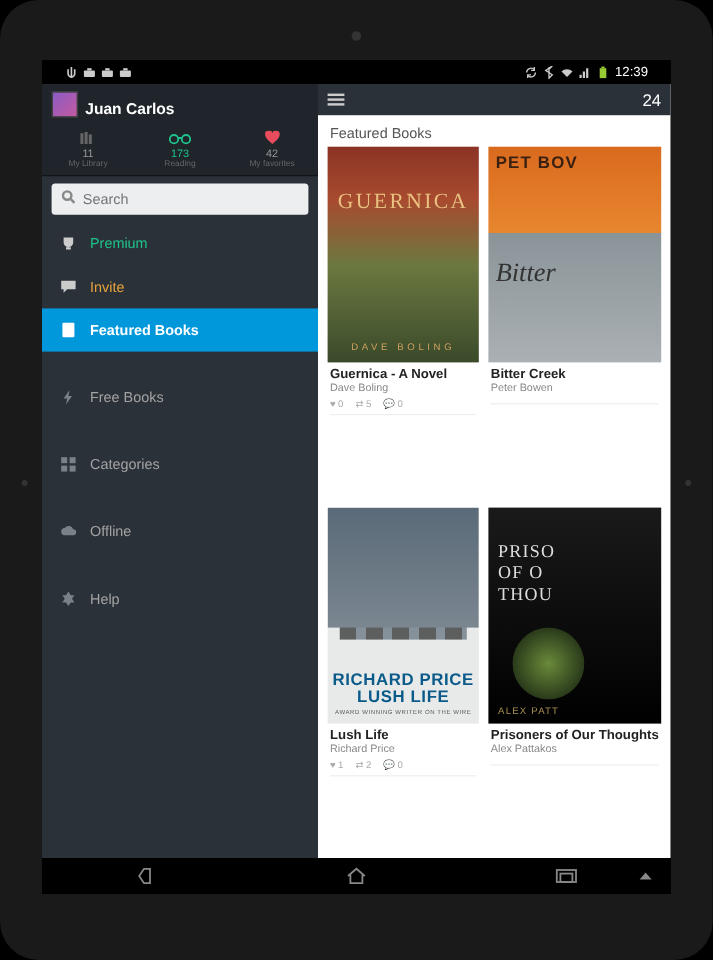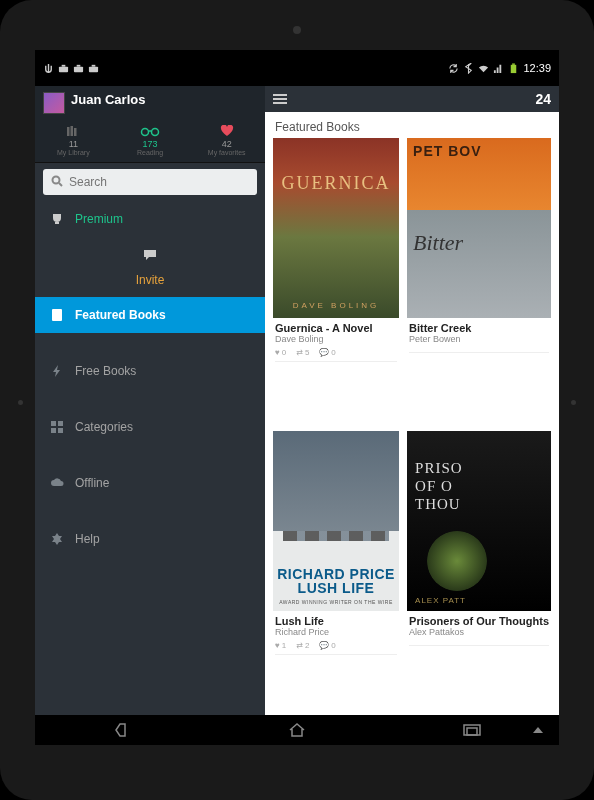--- a/index.html
+++ b/index.html
@@ -5,55 +5,55 @@
 * { margin: 0; padding: 0; box-sizing: border-box; font-family: Arial, Helvetica, sans-serif; }
 body { background: #000; width: 594px; height: 800px; overflow: hidden; }
 
 .tablet-frame { width: 594px; height: 800px; background: #1a1a1a; border-radius: 32px; padding: 50px 35px 55px 35px; position: relative; }
 .tablet-frame::before { content: ''; position: absolute; top: 26px; left: 50%; transform: translateX(-50%); width: 8px; height: 8px; background: #333; border-radius: 50%; }
 .tablet-dot-l { position:absolute; left:18px; top:50%; width:5px; height:5px; background:#333; border-radius:50%; }
 .tablet-dot-r { position:absolute; right:18px; top:50%; width:5px; height:5px; background:#333; border-radius:50%; }
 
 .screen { width: 100%; height: 100%; background: #000; position: relative; overflow: hidden; display:flex; flex-direction:column; }
 
-.status-bar { height: 36px; background: #000; display: flex; align-items: center; justify-content: space-between; padding: 0 8px; color: #ccc; font-size: 10px; flex-shrink:0; }
+.status-bar { height: 20px; background: #000; display: flex; align-items: center; justify-content: space-between; padding: 0 19px; color: #ccc; font-size: 10px; flex-shrink:0; }
 .status-left { display:flex; gap:4px; align-items:center; }
 .status-right { display:flex; gap:4px; align-items:center; }
 .sicon { width:11px; height:11px; display:inline-block; }
 
 .app { flex:1; display:flex; position:relative; overflow:hidden; }
 
 .sidebar { width: 230px; background: #2b3138; flex-shrink:0; display:flex; flex-direction:column; }
-.user-row { display:flex; align-items:flex-start; padding: 6px 8px; gap:6px; background:#1f252b; }
+.user-row { display:flex; align-items:flex-end; padding: 6px 8px; gap:6px; background:#1f252b; }
 .avatar { width:22px; height:22px; background: linear-gradient(135deg,#8a5cc5,#c45aa0); border:1px solid #444; }
 .username { color:#fff; font-size:13px; font-weight:bold; }
 
 .stats { display:flex; background:#1f252b; padding:4px 0 6px; border-bottom:1px solid #111; }
 .stat { flex:1; text-align:center; }
 .stat-icon { height:14px; margin-bottom:2px; display:flex; align-items:center; justify-content:center; }
 .stat-count { font-size:9px; color:#999; line-height:1; }
 .stat-label { font-size:7px; color:#666; }
 
 .search-wrap { padding:6px 8px; background:#2b3138; }
 .search { display:flex; align-items:center; background:#eceeef; border-radius:3px; padding:4px 8px; gap:6px; }
 .search input { flex:1; border:none; background:transparent; font-size:12px; color:#777; outline:none; }
 
 .menu { flex:1; }
 .menu-item { display:flex; align-items:center; gap:10px; padding:10px 14px; font-size:12px; cursor:pointer; }
 .menu-item.premium { color:#1ec38b; }
-.menu-item.invite { color:#e6a23c;flex-direction:column; }
+.menu-item.invite { color:#e6a23c; }
 .menu-item.active { background:#0098db; color:#fff; }
 .menu-item.default { color:#a3a3a3;margin-top:20px; }
 .menu-icon { width:16px; height:16px; display:flex; align-items:center; justify-content:center; flex-shrink:0; }
 
 .content { flex:1; background:#fff; overflow:hidden; display:flex; flex-direction:column; }
 .content-header { height:26px; background:#2b3138; display:flex; align-items:center; padding:0 8px; color:#fff; justify-content:space-between; }
 .hamburger { display:flex; flex-direction:column; gap:2px; }
 .hamburger span { width:14px; height:2px; background:#ccc; }
-.logo-24 { font-size:14px; font-weight:bold; color:#fff; }
+.logo-24 { font-size:14px; font-weight:normal; color:#fff; }
 
 .section-title { padding:8px 10px 4px; font-size:12px; color:#555; }
 .book-grid { flex:1; overflow:hidden; padding:0 8px; display:grid; grid-template-columns:1fr 1fr; gap:8px; }
 .book-card { display:flex; flex-direction:column; }
 .cover { width:100%; height:180px; background:#888; position:relative; overflow:hidden; }
 .book-info { padding:4px 2px; }
 .book-title { font-size:11px; color:#222; font-weight:700; white-space:nowrap; overflow:hidden; text-overflow:ellipsis; }
 .book-author { font-size:9px; color:#888; }
 .book-stats { display:flex; gap:10px; font-size:8px; color:#aaa; margin-top:4px; padding-bottom:4px; border-bottom:1px solid #eee; }
 .bstat { display:flex; align-items:center; gap:2px; }

